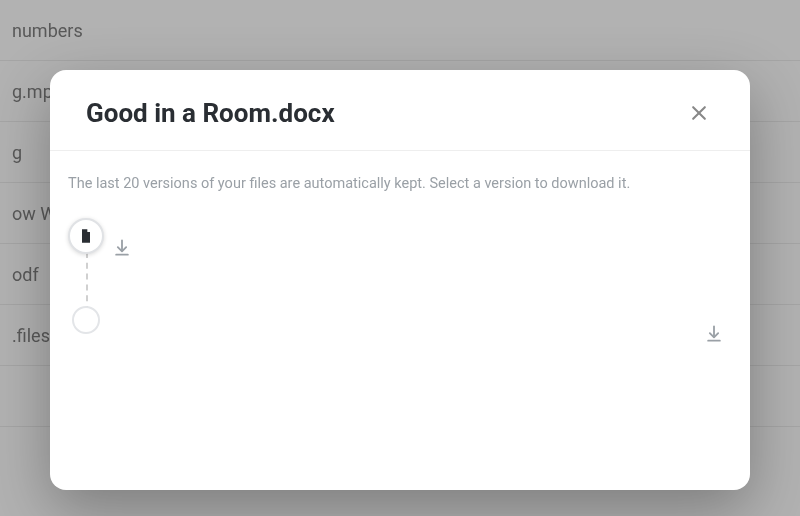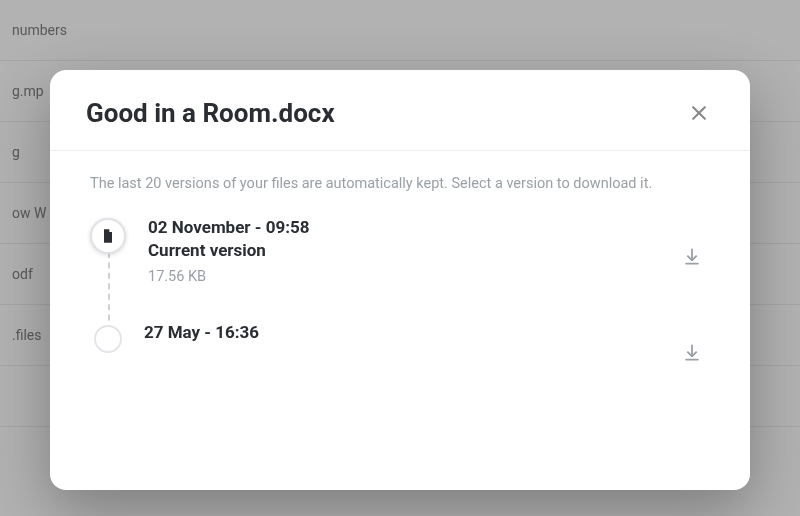--- a/index.html
+++ b/index.html
@@ -20,21 +20,21 @@
       inset: 0;
       background: #eee;
     }
     .bg-row {
       height: 61px;
       border-bottom: 1px solid #ddd;
       padding: 0 12px;
       display: flex;
       align-items: center;
       color: #777;
-      font-size: 14px;
+      font-size: 18px;
     }
     .overlay {
       position: absolute;
       inset: 0;
       background: rgba(0,0,0,0.25);
     }
     .dialog {
       position: absolute;
       top: 70px;
       left: 50px;
@@ -66,21 +66,21 @@
       cursor: pointer;
       color: #888;
       background: transparent;
       border: none;
     }
     .close-btn svg {
       width: 20px;
       height: 20px;
     }
     .dialog-body {
-      padding: 24px 40px;
+      padding: 24px 18px;
     }
     .help-text {
       color: #9aa0a6;
       font-size: 14.5px;
       margin-bottom: 24px;
     }
     .versions {
       position: relative;
     }
     .timeline-line {
@@ -213,43 +213,37 @@
 
     <div class="versions">
       <div class="timeline-line"></div>
 
       <div class="version-row">
         <div class="marker current">
           <svg viewBox="0 0 24 24" fill="currentColor">
             <path d="M6 2h8l4 4v16H6V2z M14 2v4h4"></path>
           </svg>
         </div>
+        <button class="download-btn">
+          <svg viewBox="0 0 24 24" fill="none" stroke="currentColor" stroke-width="2.2" stroke-linecap="round" stroke-linejoin="round">
+            <line x1="12" y1="3" x2="12" y2="15"></line>
+            <polyline points="7 11 12 16 17 11"></polyline>
+            <line x1="5" y1="20" x2="19" y2="20"></line>
+          </svg>
+        </button>
+      </div>
+
+      <div class="version-row">
+        <div class="marker empty"></div>
         <div class="version-info">
-          <div class="version-date">02 November - 09:58</div>
-          <div class="version-label">Current version</div>
-          <div class="version-size">17.56 KB</div>
         </div>
         <button class="download-btn">
           <svg viewBox="0 0 24 24" fill="none" stroke="currentColor" stroke-width="2.2" stroke-linecap="round" stroke-linejoin="round">
             <line x1="12" y1="3" x2="12" y2="15"></line>
             <polyline points="7 11 12 16 17 11"></polyline>
             <line x1="5" y1="20" x2="19" y2="20"></line>
           </svg>
         </button>
       </div>
 
-      <div class="version-row">
-        <div class="marker empty"></div>
-        <div class="version-info">
-          <div class="version-date">27 May - 16:36</div>
-        </div>
-        <button class="download-btn">
-          <svg viewBox="0 0 24 24" fill="none" stroke="currentColor" stroke-width="2.2" stroke-linecap="round" stroke-linejoin="round">
-            <line x1="12" y1="3" x2="12" y2="15"></line>
-            <polyline points="7 11 12 16 17 11"></polyline>
-            <line x1="5" y1="20" x2="19" y2="20"></line>
-          </svg>
-        </button>
-      </div>
-
     </div>
   </div>
 </div>
 
 </body></html>

